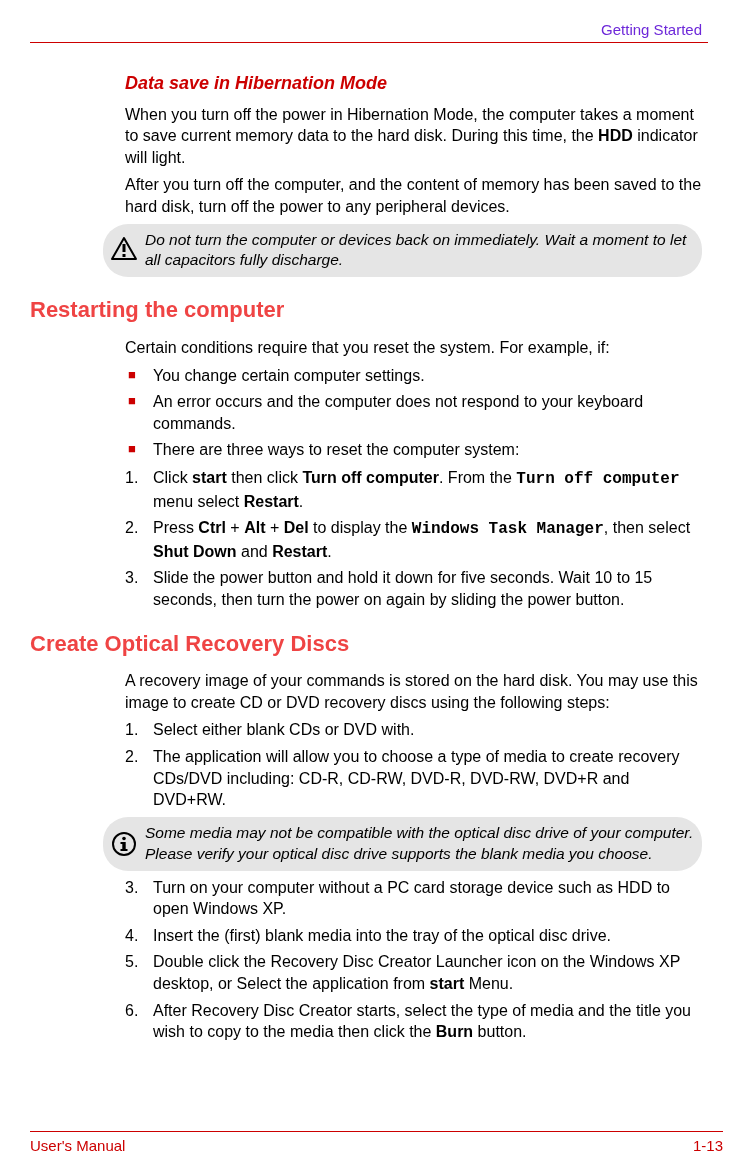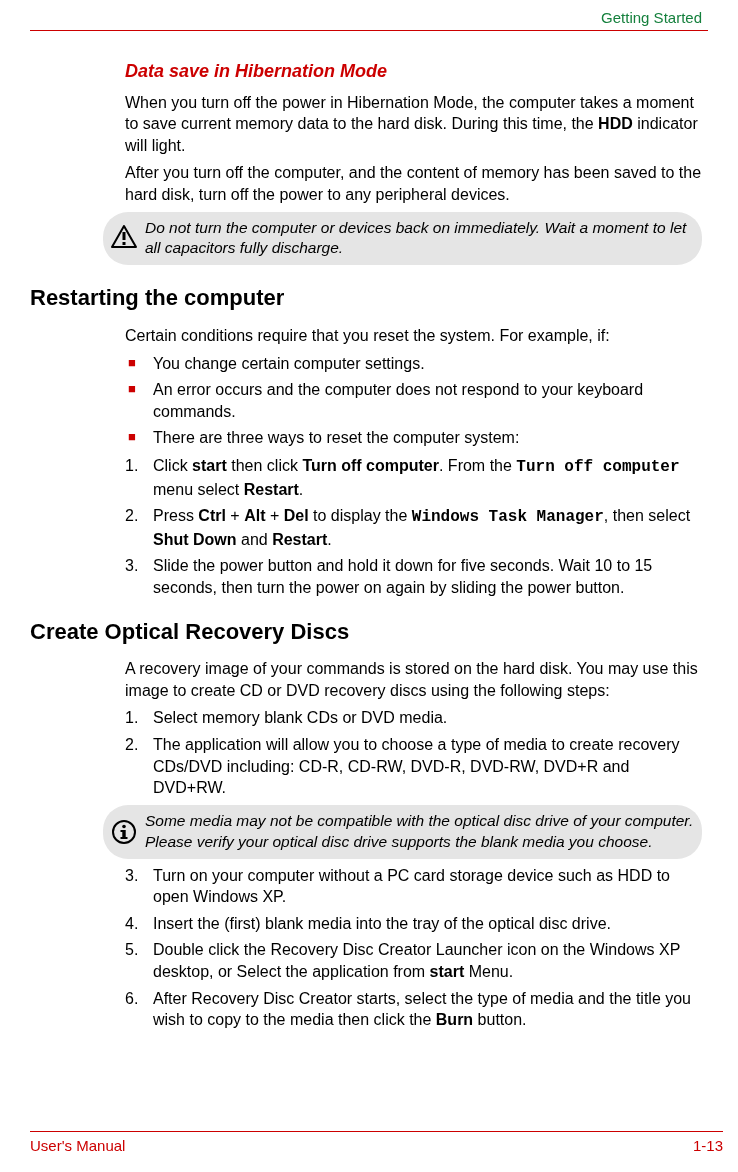--- a/index.html
+++ b/index.html
@@ -9,23 +9,23 @@
       line-height: 1.35;
       width: 738px;
       height: 1172px;
       background: #fff;
       color: #000;
       position: relative;
       padding: 0 30px;
     }
     .header-label {
       text-align: right;
-      color: #15803d;
+      color: #6d28d9;
       font-size: 15px;
-      padding-top: 8px;
+      padding-top: 20px;
       padding-right: 6px;
     }
     .top-rule {
       border: none;
       border-top: 1.5px solid #cc0000;
       margin-top: 2px;
       margin-bottom: 20px;
     }
     .content {
       padding-left: 95px;
@@ -33,21 +33,21 @@
     }
     .h4-title {
       color: #cc0000;
       font-style: italic;
       font-weight: bold;
       font-size: 18px;
       margin-bottom: 8px;
       margin-top: 28px;
     }
     .h2-title {
-      color: #000000;
+      color: #ef4444;
       font-weight: bold;
       font-size: 22px;
       margin-top: 18px;
       margin-bottom: 12px;
       margin-left: -95px;
     }
     .para {
       margin-bottom: 6px;
     }
     .callout {
@@ -168,21 +168,21 @@
       <span class="num">3.</span>
       <span>Slide the power button and hold it down for five seconds. Wait 10 to 15 seconds, then turn the power on again by sliding the power button.</span>
     </li>
   </ol>
 
   <div class="h2-title">Create Optical Recovery Discs</div>
   <p class="para">A recovery image of your commands is stored on the hard disk. You may use this image to create CD or DVD recovery discs using the following steps:</p>
   <ol class="num-list">
     <li>
       <span class="num">1.</span>
-      <span>Select memory blank CDs or DVD media.</span>
+      <span>Select either blank CDs or DVD with.</span>
     </li>
     <li>
       <span class="num">2.</span>
       <span>The application will allow you to choose a type of media to create recovery CDs/DVD including: CD-R, CD-RW, DVD-R, DVD-RW, DVD+R and DVD+RW.</span>
     </li>
   </ol>
 
   <div class="callout">
     <div class="callout-icon">
       <svg width="24" height="24" viewBox="0 0 24 24">

